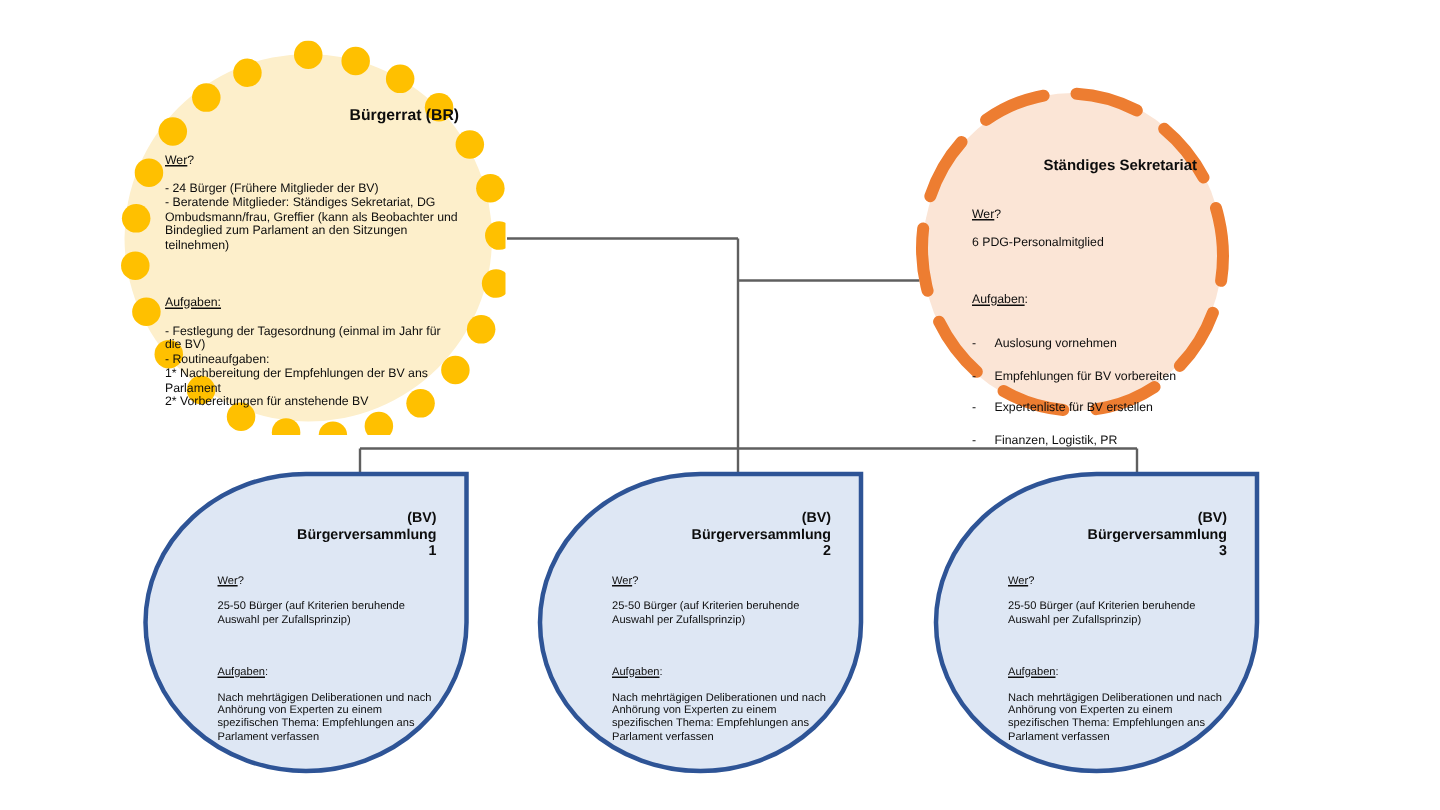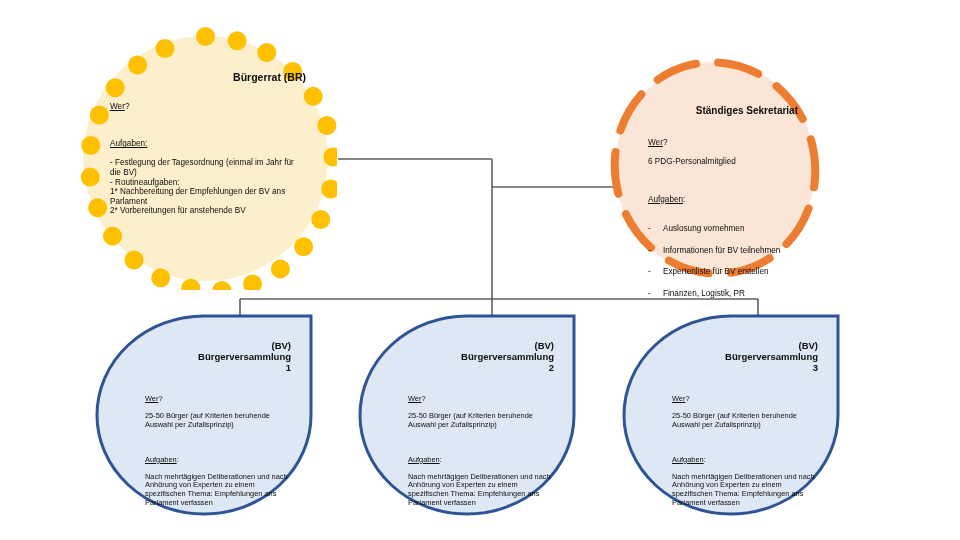--- a/index.html
+++ b/index.html
@@ -138,21 +138,21 @@
     height: 202px;
   }
   .bv-content {
     position: absolute;
     left: 50px;
     top: 26px;
     width: 146px;
   }
   .bv-content .node-title {
     font-size: 9.5px;
-    margin-bottom: 13px;
+    margin-bottom: 1px;
   }
   .bv-content .node-body {
     font-size: 7.4px;
   }
   #bv1 { left: 95px;  top: 314px; }
   #bv2 { left: 358px; top: 314px; }
   #bv3 { left: 622px; top: 314px; }
 </style>
 </head>
 <body>
@@ -205,20 +205,22 @@
         <circle cx="63.54" cy="38.06" r="9.5"></circle>
         <circle cx="90.95" cy="21.52" r="9.5"></circle>
       </g>
     </svg>
     <div id="br-content">
       <div class="node-title">
         <div>Bürgerrat (BR)</div>
       </div>
       <div class="node-body">
         <div><span class="lbl-underline">Wer</span><span>?</span></div>
+        <div>- 24 Bürger (Frühere Mitglieder der BV)
+- Beratende Mitglieder: Ständiges Sekretariat, DG Ombudsmann/frau, Greffier (kann als Beobachter und Bindeglied zum Parlament an den Sitzungen teilnehmen)</div>
         <div class="sect-gap"></div>
         <div><span class="lbl-underline">Aufgaben:</span></div>
         <div>- Festlegung der Tagesordnung (einmal im Jahr für die BV)
 - Routineaufgaben:
 1* Nachbereitung der Empfehlungen der BV ans Parlament
 2* Vorbereitungen für anstehende BV</div>
       </div>
     </div>
   </div>
 
@@ -234,21 +236,21 @@
         <div>6 PDG-Personalmitglied</div>
         <div class="sect-gap"></div>
         <div><span class="lbl-underline">Aufgaben</span><span>:</span></div>
         <div>
           <div class="task-row">
             <span class="task-dash">-</span>
             <span>Auslosung vornehmen</span>
           </div>
           <div class="task-row">
             <span class="task-dash">-</span>
-            <span>Informationen für BV teilnehmen</span>
+            <span>Empfehlungen für BV vorbereiten</span>
           </div>
           <div class="task-row">
             <span class="task-dash">-</span>
             <span>Expertenliste für BV erstellen</span>
           </div>
           <div class="task-row">
             <span class="task-dash">-</span>
             <span>Finanzen, Logistik, PR</span>
           </div>
         </div>

